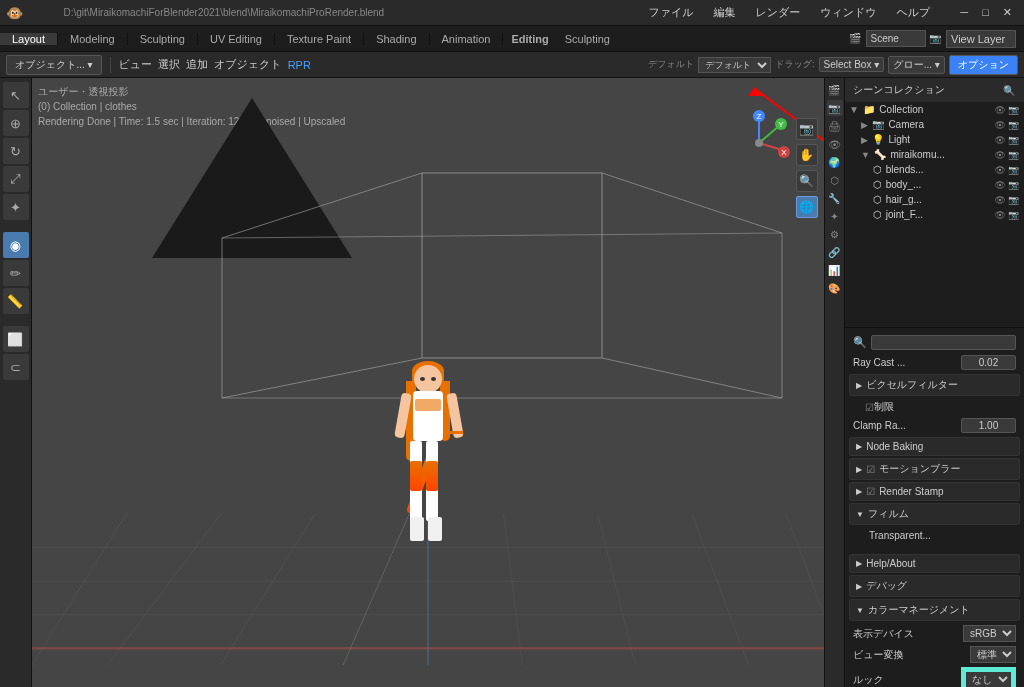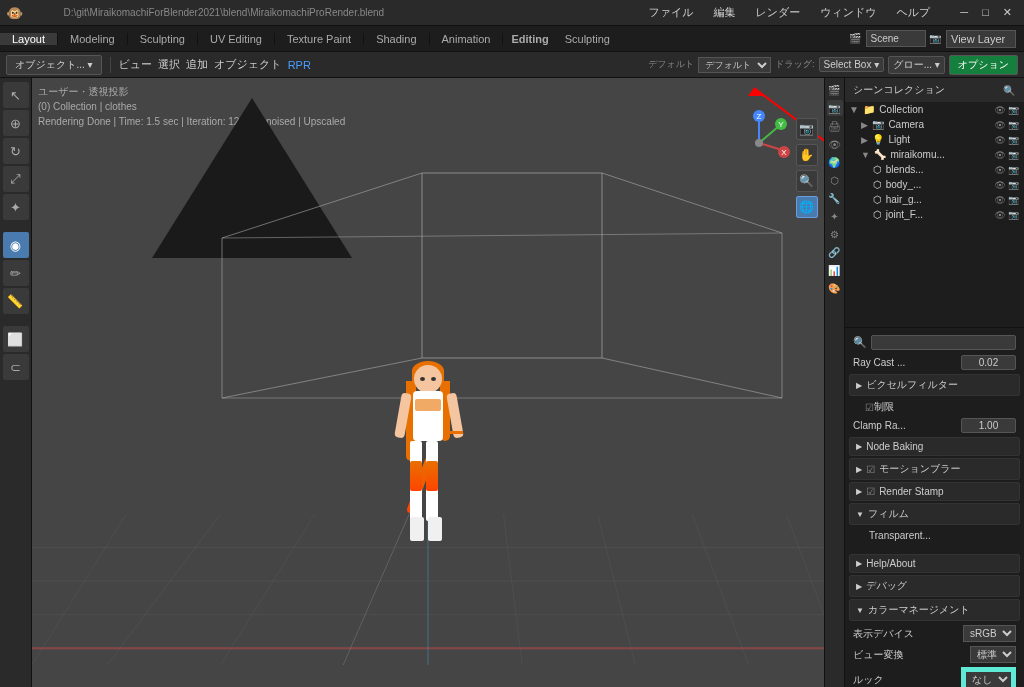--- a/index.html
+++ b/index.html
@@ -160,21 +160,21 @@
     <select style="font-size:9px; background:#3a3a3a; border:1px solid #555; color:#ccc; padding:1px 2px;">
       <option>デフォルト</option>
     </select>
 
     <span style="font-size:9px; color:#888;">ドラッグ:</span>
 
     <div class="panel-select-dropdown">Select Box</div>
 
     <div class="panel-select-dropdown">グロー...</div>
 
-    <button class="vp-btn" style="background:#15803d; color:#fff;">オプション</button>
+    <button class="vp-btn" style="background:#3b82f6; color:#fff;">オプション</button>
   </div>
 </div>
 
 <div id="main">
 
   <div id="left-toolbar">
     <button class="tool-btn">↖</button>
     <button class="tool-btn">⊕</button>
     <button class="tool-btn">↻</button>
     <button class="tool-btn">⤢</button>

